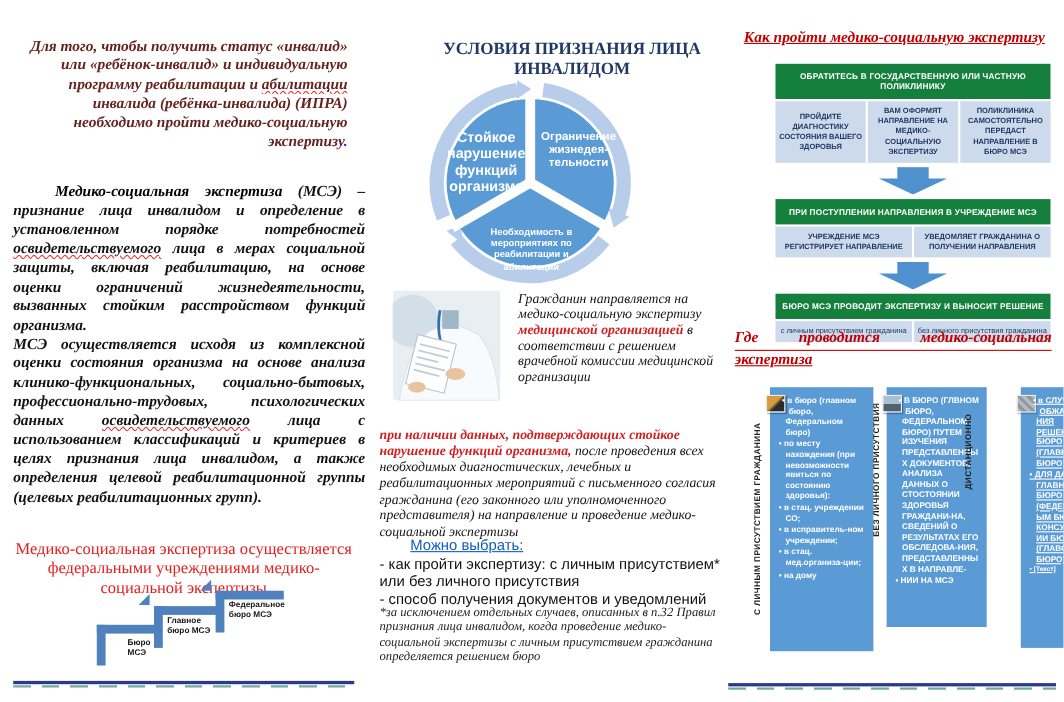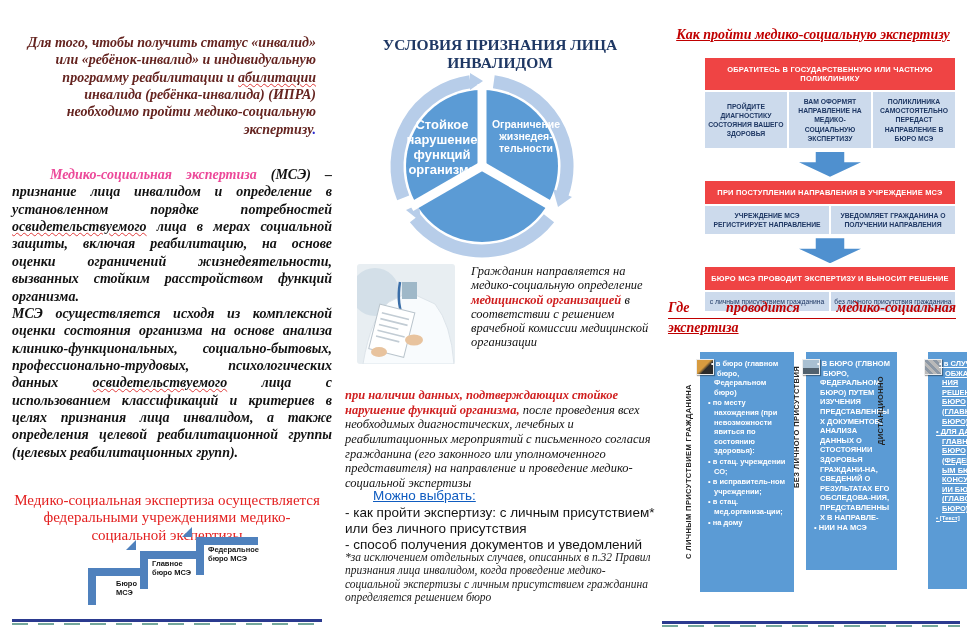--- a/index.html
+++ b/index.html
@@ -9,36 +9,36 @@
 
   
   .intro{left:24px;top:34px;width:292px;text-align:right;
          font:bold italic 14px/1.24 "Liberation Serif",serif;color:#652420;}
   .blue-mark{color:#2d2dd2;}
   .squig{text-decoration:underline;text-decoration-style:wavy;
          text-decoration-color:#e03b3b;text-decoration-thickness:1px;}
   .defblock{left:12px;top:166px;width:320px;text-align:justify;
             font:bold italic 14px/1.24 "Liberation Serif",serif;color:#121212;}
   .p-ind{text-indent:38px;}
-  .def-lead{color:#ec4899;}
+  .def-lead{color:#000000;}
   .fedtext{left:14px;top:492px;width:306px;text-align:center;
            font:15px/1.15 "Liberation Serif",serif;color:#e31e1e;}
   .steps{left:88px;top:537px;width:180px;height:70px;}
   .step-h{position:absolute;height:8px;background:#4f81bd;}
   .step-v{position:absolute;width:8px;background:#4f81bd;}
   .step-label{position:absolute;font:bold 7.5px/1.15 "Liberation Sans",sans-serif;color:#151515;}
   .step-tri{position:absolute;width:0;height:0;border-left:10px solid transparent;
             border-bottom:10px solid #4f81bd;}
   .footer{height:7px;}
   .fl-navy{height:3px;background:#2b3a8f;}
   .fl-dash{height:2px;margin-top:1px;
            background:repeating-linear-gradient(90deg,#74a79b 0 16px,transparent 16px 26px);}
 
   
-  .mtitle{left:350px;top:36px;width:300px;text-align:center;
+  .mtitle{left:370px;top:36px;width:300px;text-align:center;
           font:bold 15.5px/1.15 "Liberation Serif",serif;color:#1f3864;}
   .cycle-label{color:#fff;text-align:center;font-family:"Liberation Sans",sans-serif;font-weight:bold;}
   .seg-left{left:406px;top:118px;width:72px;font-size:13px;line-height:1.15;}
   .seg-right{left:490px;top:118px;width:72px;font-size:10.5px;line-height:1.15;}
   .seg-bottom{left:430px;top:206px;width:106px;font-size:8.5px;line-height:1.2;}
   .citizen{left:471px;top:264px;width:188px;
            font:italic 12.5px/1.14 "Liberation Serif",serif;color:#121212;}
   .citizen-red{color:#d02020;font-weight:bold;}
   .consent{left:345px;top:388px;width:312px;
            font:italic 12.5px/1.17 "Liberation Serif",serif;color:#121212;}
@@ -47,21 +47,21 @@
                 color:#0f5cc0;text-decoration:underline;margin-left:28px;}
   .choose-items{left:345px;top:505px;width:314px;
                 font:13.5px/1.18 "Liberation Sans",sans-serif;color:#121212;}
   .footnote{left:345px;top:551px;width:314px;
             font:italic 11.5px/1.16 "Liberation Serif",serif;color:#222;}
 
   
   .rtitle1{left:666px;top:27px;width:294px;text-align:center;
            font:bold italic 14px "Liberation Serif",serif;color:#c00000;text-decoration:underline;}
   .flow{left:705px;top:58px;width:250px;}
-  .fhead{background:#ef4444;color:#fff;font:bold 7.5px/1.2 "Liberation Sans",sans-serif;
+  .fhead{background:#15803d;color:#fff;font:bold 7.5px/1.2 "Liberation Sans",sans-serif;
          text-align:center;padding:7px 2px;letter-spacing:.2px;}
   .fsubs{display:flex;gap:2px;margin-top:2px;}
   .fsub{flex:1;background:#ccdaec;color:#1f3864;font:bold 6.8px/1.35 "Liberation Sans",sans-serif;
         text-align:center;padding:5px 3px;display:flex;align-items:center;justify-content:center;}
   .fsub-lc{font-weight:normal;}
   .arrow{width:62px;height:25px;background:#4f90cf;margin:4px auto;
          clip-path:polygon(27% 0,73% 0,73% 42%,100% 42%,50% 100%,0 42%,27% 42%);}
   .rtitle2{left:668px;top:299px;width:288px;
            font:bold italic 14px/1.25 "Liberation Serif",serif;color:#c00000;}
   .rtitle2-l1{display:flex;justify-content:space-between;border-bottom:1.5px solid #c00000;
@@ -134,38 +134,39 @@
     </g>
     <circle cx="100" cy="100" r="76" fill="#5b9bd5"></circle>
     <g stroke="#ffffff" stroke-width="9">
       <line x1="100" y1="100" x2="100" y2="18"></line>
       <line x1="100" y1="100" x2="29" y2="141"></line>
       <line x1="100" y1="100" x2="171" y2="141"></line>
     </g>
   </svg>
   <div class="abs cycle-label seg-left">Стойкое нарушение функций организма</div>
   <div class="abs cycle-label seg-right">Ограничение жизнедея-тельности</div>
+  <div class="abs cycle-label seg-bottom">Необходимость в мероприятиях по реабилитации и абилитации</div>
 
   <svg class="abs" style="left:357px;top:264px;" width="98" height="100" viewBox="0 0 98 100">
     <rect width="98" height="100" rx="3" fill="#e8eef2"></rect>
     <circle cx="18" cy="28" r="24" fill="#d3dfe8"></circle>
     <path d="M6 100 Q14 52 32 38 L52 28 L78 40 Q94 60 97 100 Z" fill="#f8fbfd" stroke="#dde4ea"></path>
     <rect x="45" y="18" width="15" height="17" fill="#9fb8c8"></rect>
     <path d="M43 18 Q39 42 48 56" stroke="#3a6ea8" stroke-width="2.5" fill="none"></path>
     <circle cx="49" cy="58" r="3.2" fill="#3a6ea8"></circle>
     <g transform="rotate(14 36 66)">
       <rect x="17" y="44" width="36" height="46" fill="#ffffff" stroke="#b9c4cc"></rect>
       <path d="M21 52 h28 M21 58 h28 M21 64 h20 M21 70 h28 M21 76 h24" stroke="#c2ccd4" stroke-width="1.6"></path>
     </g>
     <ellipse cx="57" cy="76" rx="9" ry="5.5" fill="#e8c39e"></ellipse>
     <ellipse cx="22" cy="88" rx="8" ry="5" fill="#e8c39e"></ellipse>
   </svg>
 
   <div class="abs citizen">
-    <span>Гражданин направляется на медико-социальную определение </span><span class="citizen-red">медицинской организацией</span><span> в соответствии с решением врачебной комиссии медицинской организации</span>
+    <span>Гражданин направляется на медико-социальную экспертизу </span><span class="citizen-red">медицинской организацией</span><span> в соответствии с решением врачебной комиссии медицинской организации</span>
   </div>
 
   <div class="abs consent">
     <span class="consent-red">при наличии данных, подтверждающих стойкое нарушение функций организма,</span><span> после проведения всех необходимых диагностических, лечебных и реабилитационных мероприятий с письменного согласия гражданина (его законного или уполномоченного представителя) на направление и проведение медико-социальной экспертизы</span>
   </div>
 
   <div class="abs choose-title">Можно выбрать:</div>
   <div class="abs choose-items">
     <div>- как пройти экспертизу: с личным присутствием* или без личного присутствия</div>
     <div>- способ получения документов и уведомлений</div>

